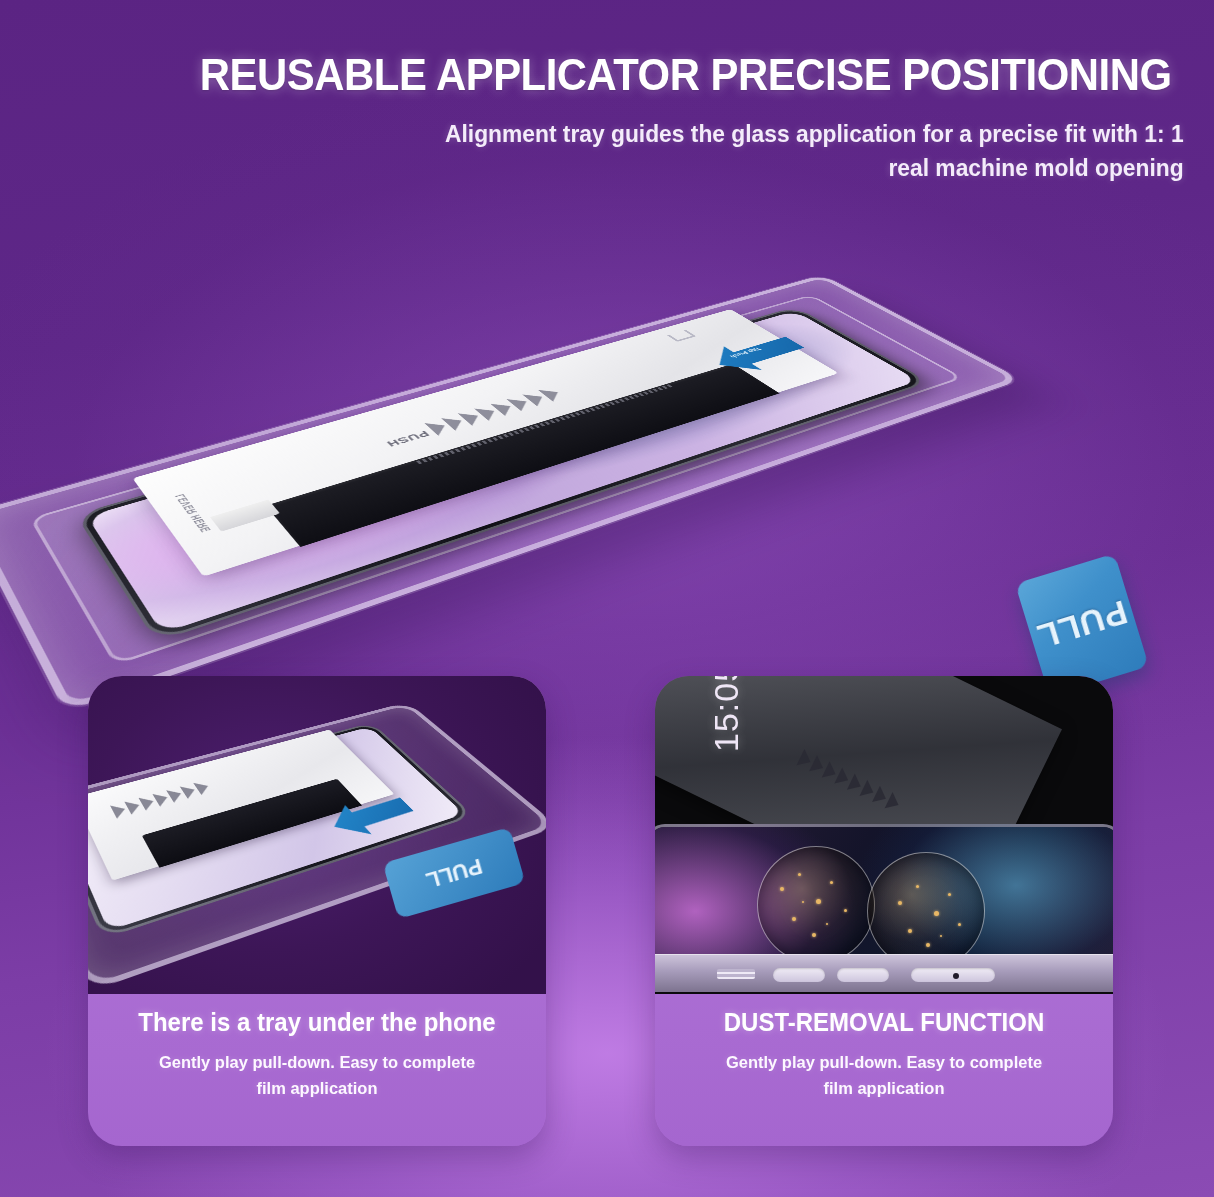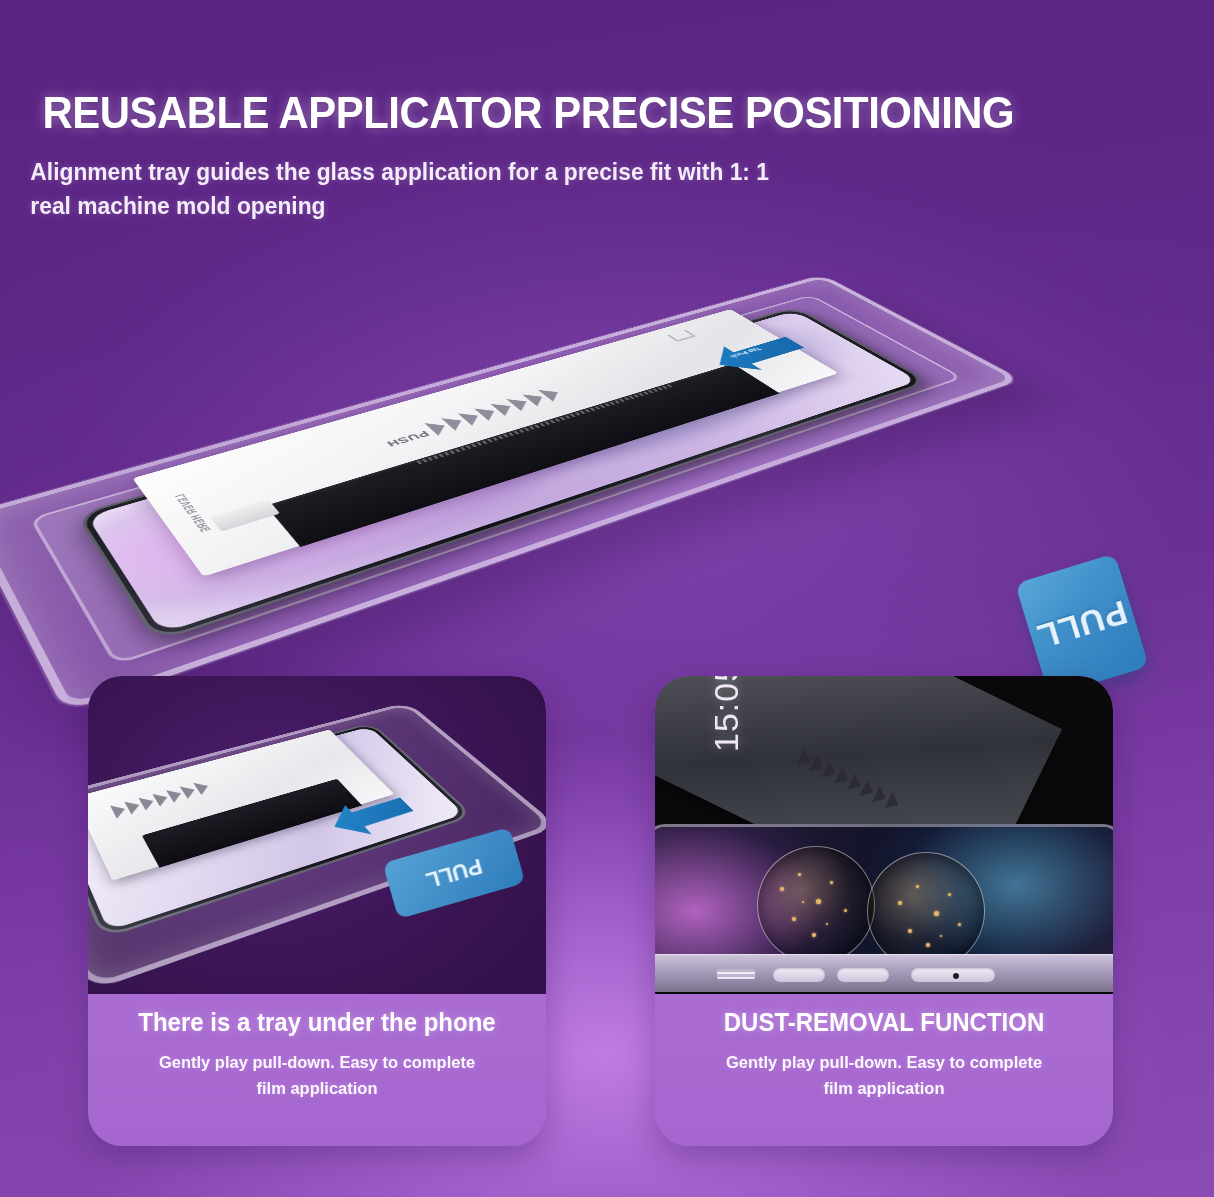--- a/index.html
+++ b/index.html
@@ -22,23 +22,22 @@
       linear-gradient(172deg, #5b2483 0%, #5e2788 26%, #6b2f95 52%, #7c3da6 72%, #8b4bb4 100%);
     overflow: hidden;
   }
 
   
   .header {
     position: absolute;
     top: 0; left: 0;
     width: 1214px;
     padding-top: 52px;
-    text-align: left;
+    text-align: right;
     z-index: 20;
-    margin-top: 38px;
   }
   .headline {
     font-size: 45px;
     font-weight: bold;
     color: #ffffff;
     letter-spacing: -0.5px;
     line-height: 1.0;
     transform: scaleX(0.93);
     text-shadow: 0 0 12px rgba(255,255,255,0.35), 0 1px 2px rgba(60,20,90,0.5);
     white-space: nowrap;

